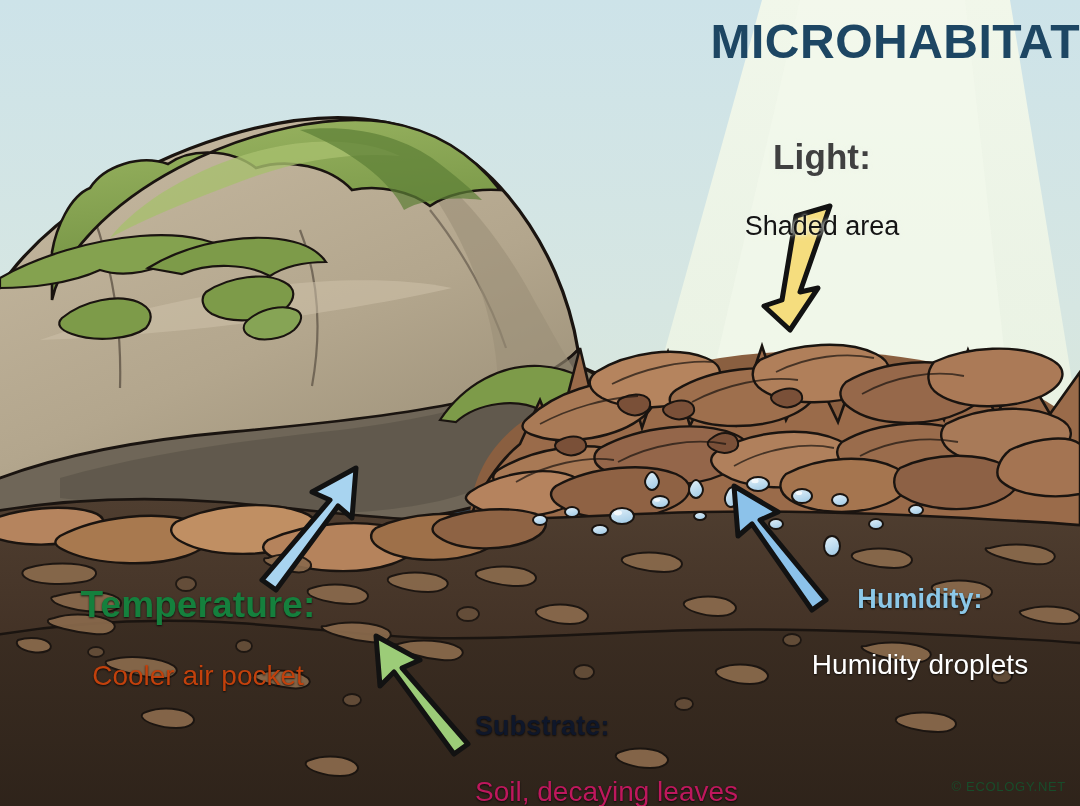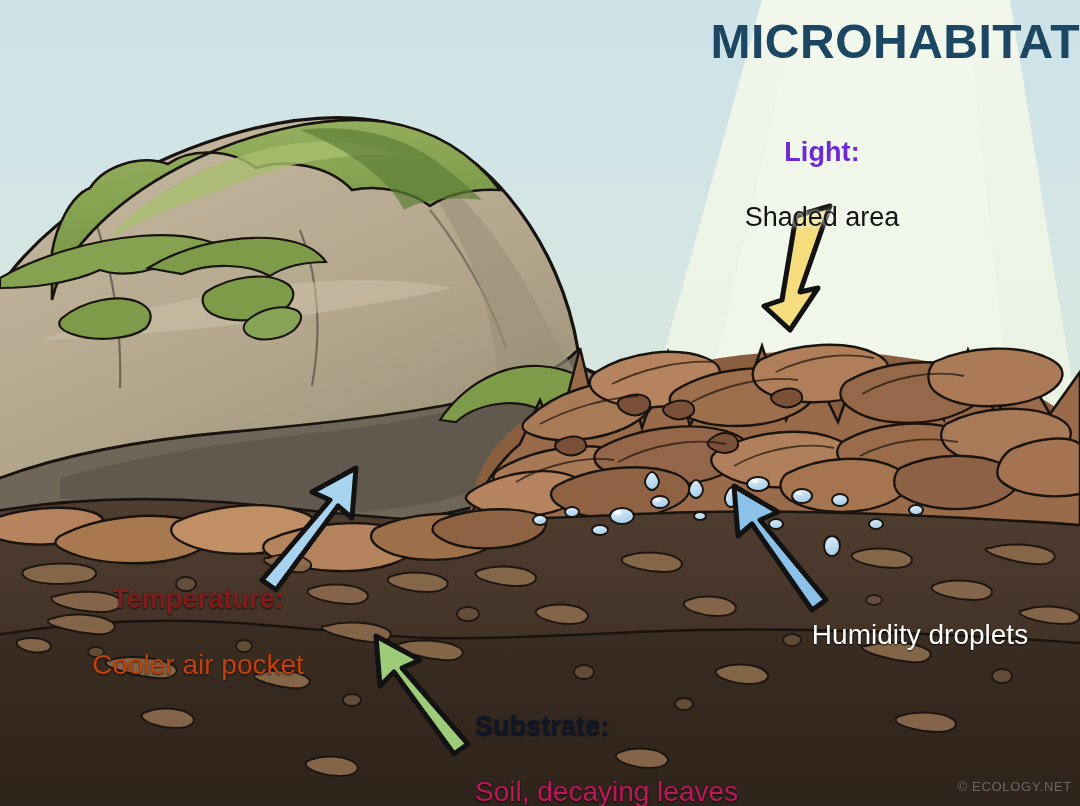--- a/index.html
+++ b/index.html
@@ -29,28 +29,28 @@
     letter-spacing:.1px;
   }
   .lbl .sb{
     display:block;
     font-weight:normal;
     margin-top:35px;
   }
 
   
   #label-light{ left:672px; top:137px; width:300px; }
-  #label-light .hd{ font-size:27px; color:#6d28d9;
+  #label-light .hd{ font-size:35px; color:#404040;
     text-shadow:0 0 3px rgba(240,247,236,.95),0 0 6px rgba(240,247,236,.8);}
   #label-light .sb{ font-size:27px; color:#141414;
     text-shadow:0 0 3px rgba(240,247,236,.95),0 0 6px rgba(240,247,236,.8);}
 
   
   #label-temperature{ left:43px; top:584px; width:310px; }
-  #label-temperature .hd{ font-size:27px; color:#7f1d1d;
+  #label-temperature .hd{ font-size:37px; color:#15803d;
     text-shadow:0 1px 2px rgba(0,0,0,.75);}
   #label-temperature .sb{ font-size:28px; color:#c2410c;
     text-shadow:0 1px 2px rgba(0,0,0,.75);}
 
   
   #label-humidity{ left:765px; top:584px; width:310px; }
   #label-humidity .hd{ font-size:27px; color:#8cc8e8;
     text-shadow:0 1px 2px rgba(0,0,0,.75);}
   #label-humidity .sb{ font-size:28px; color:#ffffff;
     text-shadow:0 1px 2px rgba(0,0,0,.75);}
@@ -68,24 +68,24 @@
     text-align:right;
     font-size:48px;
     font-weight:bold;
     letter-spacing:.5px;
     color:#1d4663;
     pointer-events:none;
   }
 
   #watermark{
     position:absolute;
-    right:8px; bottom:12px;
+    right:14px; bottom:12px;
     font-size:13px;
     letter-spacing:.7px;
-    color:#737373;
+    color:#14532d;
     opacity:.85;
     pointer-events:none;
   }
 </style>
 </head>
 <body>
 
 <div id="stage">
 
   <svg id="scene" viewBox="0 0 1080 806" xmlns="http://www.w3.org/2000/svg">
@@ -408,20 +408,21 @@
     <span class="hd">Light:</span>
     <span class="sb">Shaded area</span>
   </div>
 
   <div class="lbl" id="label-temperature">
     <span class="hd">Temperature:</span>
     <span class="sb">Cooler air pocket</span>
   </div>
 
   <div class="lbl" id="label-humidity">
+    <span class="hd">Humidity:</span>
     <span class="sb">Humidity droplets</span>
   </div>
 
   <div class="lbl" id="label-substrate">
     <span class="hd">Substrate:</span>
     <span class="sb">Soil, decaying leaves</span>
   </div>
 
   <div id="watermark">© ECOLOGY.NET</div>
 </div>

